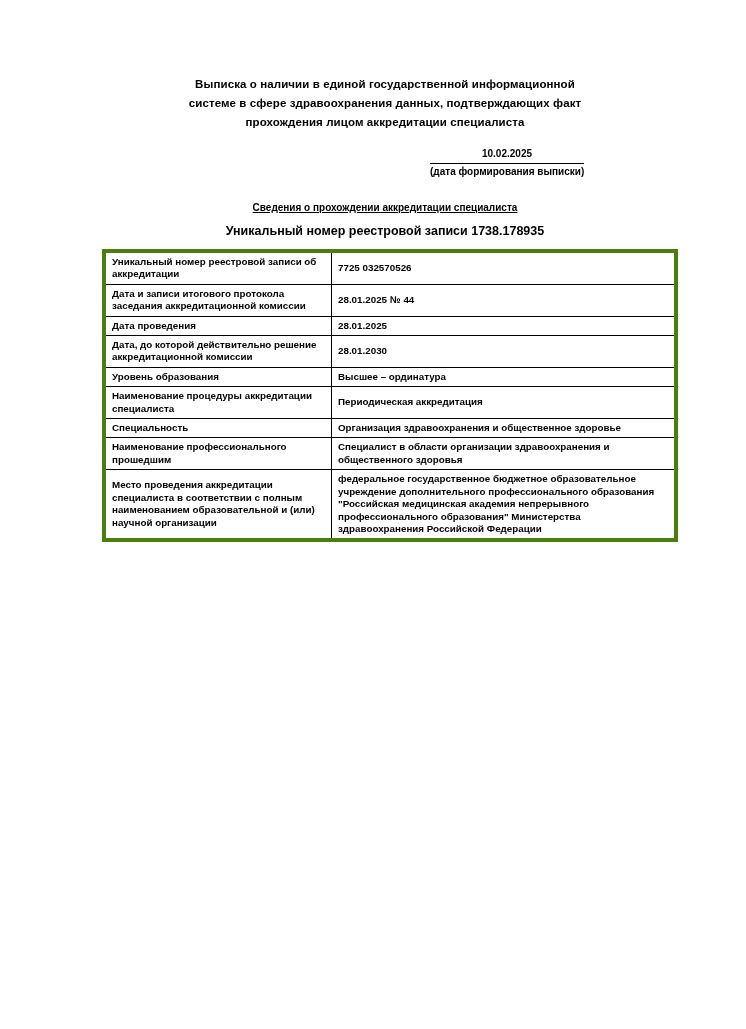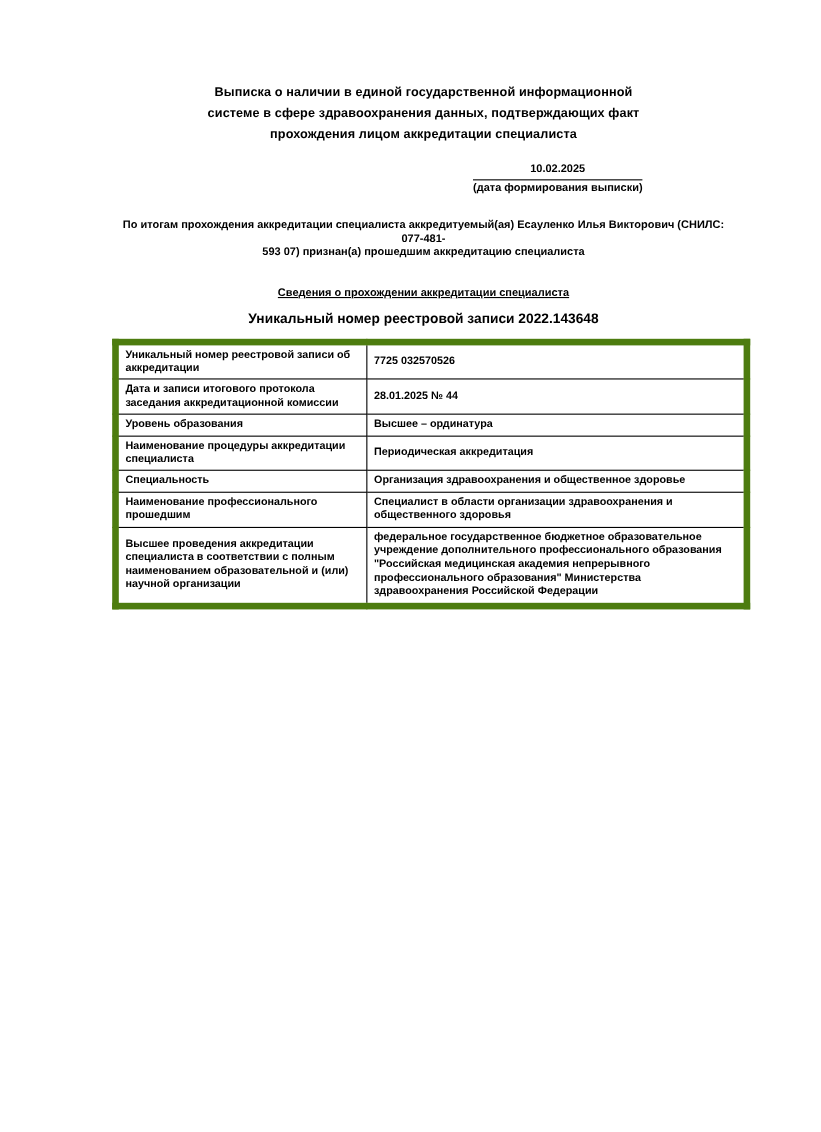--- a/index.html
+++ b/index.html
@@ -66,21 +66,21 @@
     margin-top: 10px;
     text-align: center;
     font-size: 12.5px;
     line-height: 15px;
   }
   table.acc-table {
     border-collapse: collapse;
     table-layout: fixed;
     width: 565px;
     margin-top: 10px;
-    border: 6px solid #4d7c0f;
+    border: 4px solid #4d7c0f;
   }
   table.acc-table td {
     border: 1px solid #000000;
     padding: 3px 6px;
     vertical-align: middle;
     font-size: 9.8px;
     line-height: 12.4px;
     font-weight: bold;
     word-wrap: break-word;
   }
@@ -97,58 +97,62 @@
       <div>Выписка о наличии в единой государственной информационной</div>
       <div>системе в сфере здравоохранения данных, подтверждающих факт</div>
       <div>прохождения лицом аккредитации специалиста</div>
     </div>
 
     <div class="date-block">
       <div class="date-value">10.02.2025</div>
       <div class="date-caption">(дата формирования выписки)</div>
     </div>
 
-    <div class="intro">
-      <div>По итогам прохождения аккредитации специалиста аккредитуемый(ая) Есауленко Илья Викторович (СНИЛС: 077-481-</div>
-      <div>593 07) признан(а) прошедшим аккредитацию специалиста</div>
-    </div>
 
     <div class="section-heading">
       <span>Сведения о прохождении аккредитации специалиста</span>
     </div>
 
-    <div class="registry-heading">Уникальный номер реестровой записи 2022.143648</div>
+    <div class="registry-heading">Уникальный номер реестровой записи 1738.178935</div>
 
     <table class="acc-table">
       <tbody>
         <tr>
           <td class="col-label">Уникальный номер реестровой записи об аккредитации</td>
           <td class="col-value">7725 032570526</td>
         </tr>
         <tr>
           <td class="col-label">Дата и записи итогового протокола заседания аккредитационной комиссии</td>
           <td class="col-value">28.01.2025 № 44</td>
+        </tr>
+        <tr>
+          <td class="col-label">Дата проведения</td>
+          <td class="col-value">28.01.2025</td>
+        </tr>
+        <tr>
+          <td class="col-label">Дата, до которой действительно решение аккредитационной комиссии</td>
+          <td class="col-value">28.01.2030</td>
         </tr>
         <tr>
           <td class="col-label">Уровень образования</td>
           <td class="col-value">Высшее – ординатура</td>
         </tr>
         <tr>
           <td class="col-label">Наименование процедуры аккредитации специалиста</td>
           <td class="col-value">Периодическая аккредитация</td>
         </tr>
         <tr>
           <td class="col-label">Специальность</td>
           <td class="col-value">Организация здравоохранения и общественное здоровье</td>
         </tr>
         <tr>
           <td class="col-label">Наименование профессионального прошедшим</td>
           <td class="col-value">Специалист в области организации здравоохранения и общественного здоровья</td>
         </tr>
         <tr>
-          <td class="col-label">Высшее проведения аккредитации специалиста в соответствии с полным наименованием образовательной и (или) научной организации</td>
+          <td class="col-label">Место проведения аккредитации специалиста в соответствии с полным наименованием образовательной и (или) научной организации</td>
           <td class="col-value">федеральное государственное бюджетное образовательное учреждение дополнительного профессионального образования "Российская медицинская академия непрерывного профессионального образования" Министерства здравоохранения Российской Федерации</td>
         </tr>
       </tbody>
     </table>
 
   </div>
 </div>
 
 </body></html>

